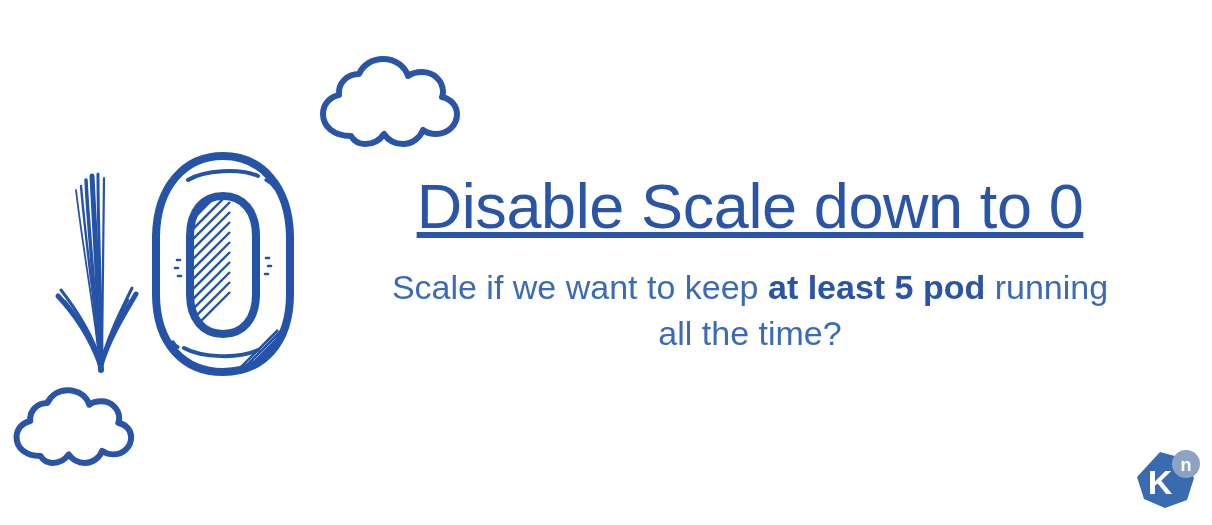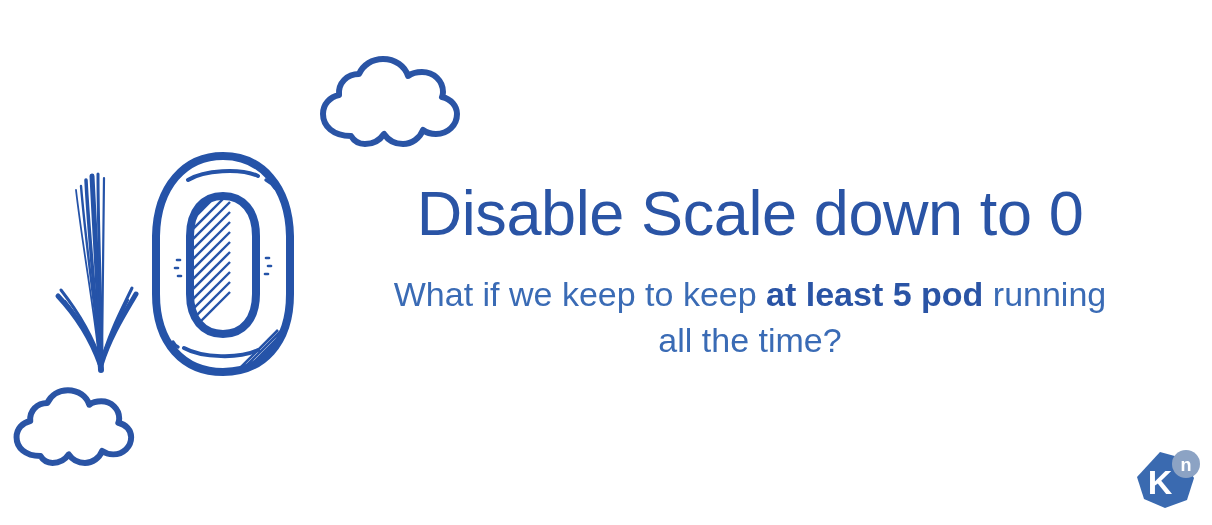--- a/index.html
+++ b/index.html
@@ -33,22 +33,23 @@
     top: 170px;
     width: 840px;
     text-align: center;
   }
   #page-title {
     font-size: 63px;
     font-weight: 300;
     letter-spacing: -0.4px;
     line-height: 1.12;
     color: #2A54A5;
-    margin: 8px;
+    margin: 1px;
     white-space: nowrap;
+    text-decoration: underline;
   }
   #page-subtitle {
     margin: 22px auto 0 auto;
     width: 730px;
     font-size: 34px;
     font-weight: 400;
     line-height: 1.38;
     color: #3A6BB5;
   }
   #page-subtitle .em {
@@ -231,21 +232,21 @@
         <line x1="124" y1="118" x2="127" y2="118"></line>
         <line x1="121" y1="126" x2="124" y2="126"></line>
       </g>
     </svg>
   </div>
 
   <div id="text-block">
     <h1 id="page-title">Disable Scale down to 0</h1>
 
     <p id="page-subtitle">
-      <span>What if we keep to keep </span><span class="em">at least 5 pod</span><span> running all the time?</span>
+      <span>Scale if we want to keep </span><span class="em">at least 5 pod</span><span> running all the time?</span>
     </p>
   </div>
 
   <div id="brand-logo">
     <svg viewBox="0 0 76 76" width="76" height="76" aria-hidden="true">
 
       <polygon points="32,8 54,14 66,34 59,56 37,64 16,55 9,33" fill="#3A6AB0"></polygon>
 
       <circle cx="58" cy="20" r="14" fill="#8CA3C4"></circle>
 

